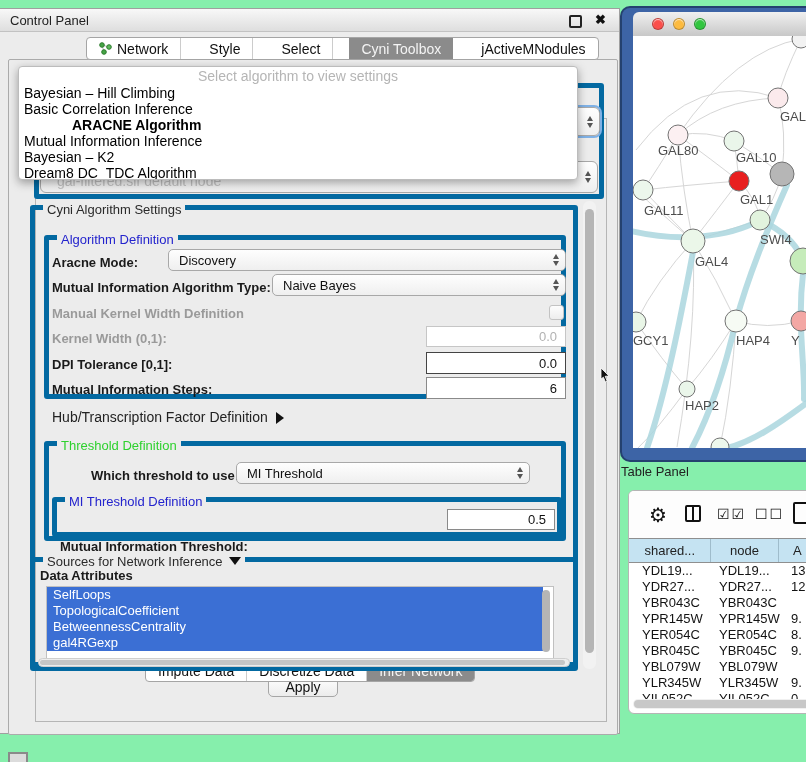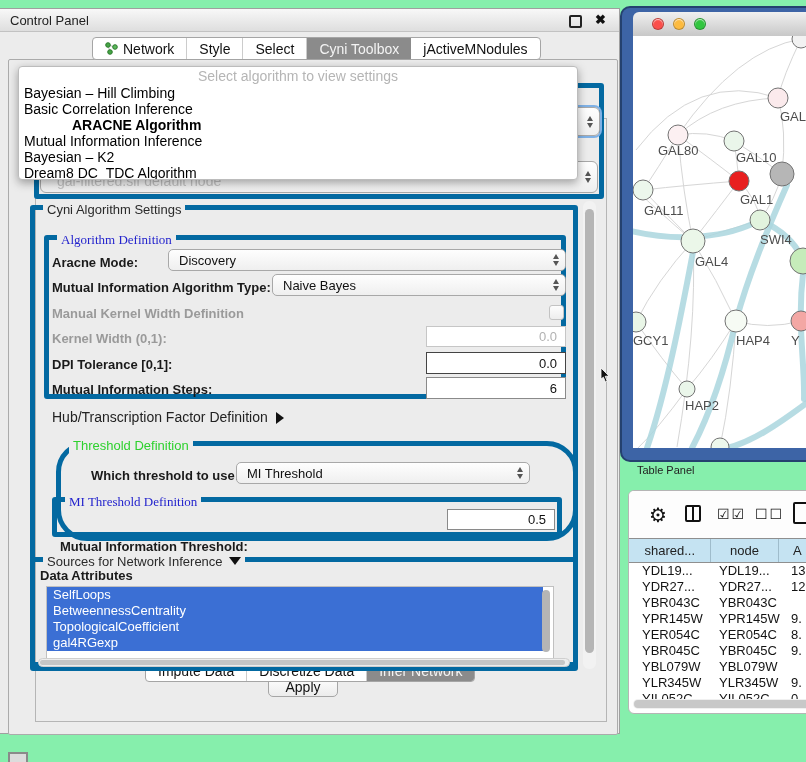--- a/index.html
+++ b/index.html
@@ -18,27 +18,27 @@
           background:#ececec;border-radius:2px;box-sizing:border-box;}
   .inner-box{position:absolute;left:26px;top:58px;width:572px;height:604px;border:1px solid #b5b5b5;
           background:#ececec;box-sizing:border-box;}
   
   .tabbar{position:absolute;display:flex;align-items:stretch;background:#fff;border:1px solid #a5a5a5;
           border-radius:4px;overflow:hidden;font-size:14px;height:23px;box-sizing:border-box;}
   .tabbar .tab{display:flex;align-items:center;gap:5px;padding:0 12px;border-right:1px solid #cccccc;
           color:#111;white-space:nowrap;}
   .tabbar .tab:last-child{border-right:none;}
   .tabbar .tab.sel{background:#8b8b8b;color:#f4f4f4;border-right:none;}
-  .top-tabs{left:92px;top:28px;}
+  .top-tabs{left:86px;top:28px;gap:16px;}
   .bottom-tabs{left:145px;top:650px;}
   
   .groupbox{position:absolute;border:5px solid #0369a1;border-radius:3px;box-sizing:border-box;}
   .legend{position:absolute;top:-8px;left:8px;background:#ececec;padding:0 4px;font-size:13px;
           white-space:nowrap;color:#2a2a2a;}
-  .legend.blue{color:#2323cd;font-family:Liberation Serif, serif;}
+  .legend.blue{color:#2323cd;}
   .legend.green{color:#2ed12e;}
   .lbl{position:absolute;font-size:13px;font-weight:bold;color:#1a1a1a;white-space:nowrap;}
   .lbl.dis{color:#9a9a9a;}
   .lbl.plain{font-weight:normal;color:#222;}
   
   .combo{position:absolute;background:linear-gradient(#fefefe,#efefef);border:1px solid #a8a8a8;
          border-radius:5px;font-size:13px;color:#111;display:flex;align-items:center;
          padding-left:10px;box-sizing:border-box;}
   .stepper{position:absolute;right:6px;top:50%;transform:translateY(-50%);display:flex;
          flex-direction:column;gap:2px;}
@@ -78,21 +78,21 @@
   
   .net-win{position:absolute;left:620px;top:6px;width:190px;height:456px;background:#24416f;
        border-radius:10px 0 0 10px;}
   .net-inner{position:absolute;left:2px;top:2px;right:0;bottom:2px;background:#3d64a6;border-radius:8px 0 0 8px;}
   .net-titlebar{position:absolute;left:11px;top:4px;right:0;height:24px;
        background:linear-gradient(#f0f0f0,#c8c8c8);border-radius:6px 0 0 0;border-bottom:1px solid #8e8e8e;}
   .light{position:absolute;top:6px;width:12px;height:12px;border-radius:50%;box-sizing:border-box;
        border:1px solid rgba(0,0,0,.25);box-shadow:inset 0 1px 1px rgba(255,255,255,.7);}
   .net-canvas{position:absolute;left:11px;top:28px;right:0;height:412px;background:#fff;overflow:hidden;}
   
-  .tp-title{position:absolute;left:637px;top:464px;font-size:11px;color:#222;}
+  .tp-title{position:absolute;left:621px;top:464px;font-size:13px;color:#222;}
   .tp-card{position:absolute;left:628px;top:490px;width:190px;height:224px;background:#fff;
        border:1px solid #b5b5b5;border-radius:6px 0 0 6px;box-sizing:border-box;overflow:hidden;}
   .tp-toolbar{position:absolute;left:0;top:0;right:0;height:47px;background:#fdfdfd;}
   .gear{position:absolute;left:20px;top:12px;font-size:20px;color:#111;}
   .split-icon{position:absolute;left:56px;top:14px;width:16px;height:17px;border:2px solid #111;
        border-radius:2px;box-sizing:border-box;}
   .split-icon:before{content:"";position:absolute;left:5px;top:0;bottom:0;width:2px;background:#111;}
   .checks{position:absolute;top:15px;font-size:14px;color:#111;letter-spacing:2px;}
   .doc-icon{position:absolute;left:164px;top:11px;width:18px;height:22px;border:2px solid #111;
        border-radius:2px;box-sizing:border-box;}
@@ -220,21 +220,21 @@
 
     <span class="lbl" style="left:52px;top:373px;z-index:3;">Mutual Information Steps:</span>
     <div class="field" style="left:426px;top:368px;width:140px;height:22px;z-index:3;">
       <span>6</span>
     </div>
 
     <span class="lbl plain" style="left:52px;top:400px;z-index:3;font-size:14px;">
       <span>Hub/Transcription Factor Definition</span><span class="arrow-right"></span>
     </span>
 
-    <div class="groupbox" style="left:56px;top:432px;width:522px;height:100px;z-index:2;border-radius:31px;">
+    <div class="groupbox" style="left:44px;top:432px;width:522px;height:100px;z-index:2;">
       <span class="legend green">Threshold Definition</span>
     </div>
     <span class="lbl" style="left:91px;top:459px;z-index:3;">Which threshold to use:</span>
     <div class="combo" style="left:236px;top:453px;width:294px;height:22px;z-index:3;">
       <span>MI Threshold</span>
       <span class="stepper">
           <span class="tri-up"></span>
           <span class="tri-dn"></span>
         </span>
     </div>
@@ -248,22 +248,22 @@
 
     <div class="groupbox" style="left:30px;top:548px;width:548px;height:110px;z-index:2;">
       <span class="legend">
         <span>Sources for Network Inference</span><span class="arrow-down"></span>
       </span>
     </div>
     <span class="lbl" style="left:40px;top:559px;z-index:3;">Data Attributes</span>
     <div class="attr-list" style="left:46px;top:577px;width:508px;height:74px;z-index:3;">
       <div id="attr-items">
           <div class="attr-item">SelfLoops</div>
+          <div class="attr-item">TopologicalCoefficient</div>
           <div class="attr-item">BetweennessCentrality</div>
-          <div class="attr-item">TopologicalCoefficient</div>
           <div class="attr-item">gal4RGexp</div>
         </div>
       <div class="vthumb" style="right:3px;top:3px;width:8px;height:62px;"></div>
     </div>
     <div class="hscroll" style="left:38px;top:649px;width:532px;height:9px;z-index:3;">
         <span class="hthumb"></span>
       </div>
 
     <div class="vscroll" style="left:583px;top:192px;width:13px;height:468px;z-index:3;">
       <div class="vthumb" style="left:2px;top:8px;width:9px;height:444px;"></div>

